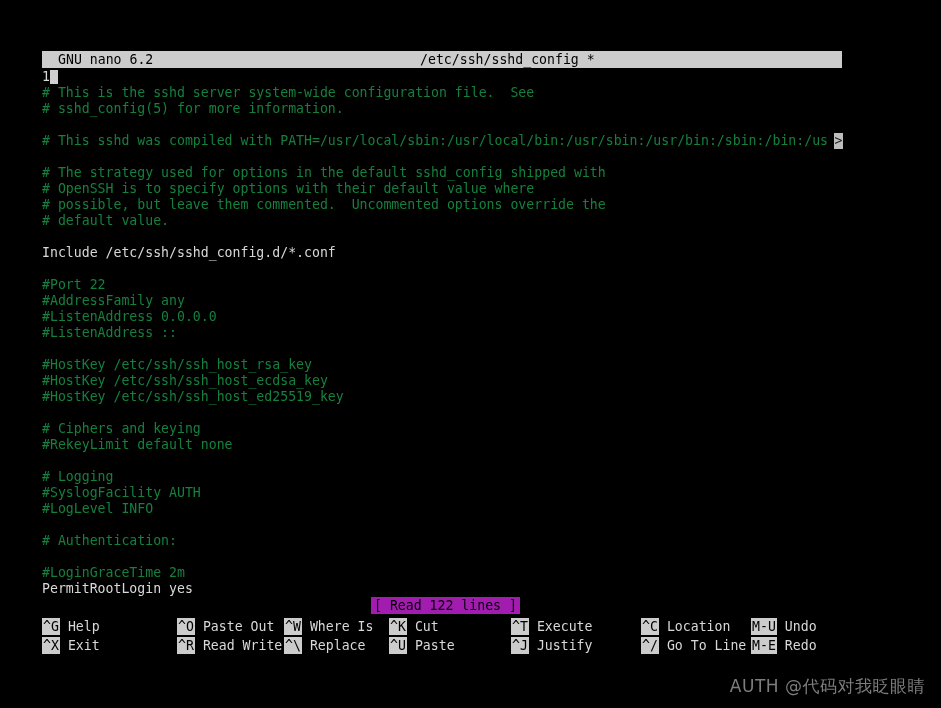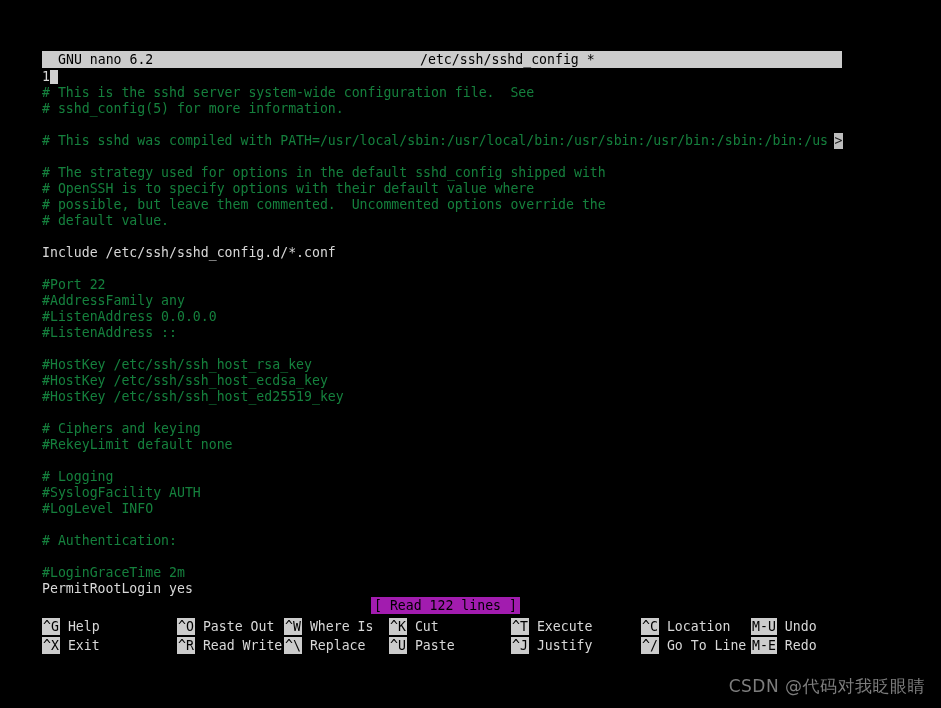--- a/index.html
+++ b/index.html
@@ -185,13 +185,13 @@
         <div class="shortcut sc-col-2"><span class="key">^\</span><span class="label">Replace</span></div>
         <div class="shortcut sc-col-3"><span class="key">^U</span><span class="label">Paste</span></div>
         <div class="shortcut sc-col-4"><span class="key">^J</span><span class="label">Justify</span></div>
         <div class="shortcut sc-col-5"><span class="key">^/</span><span class="label">Go To Line</span></div>
         <div class="shortcut sc-col-6"><span class="key">M-E</span><span class="label">Redo</span></div>
       </div>
   </div>
 
 </div>
 
-<div id="watermark">CSDN @代码对我眨眼睛</div>
+<div id="watermark">AUTH @代码对我眨眼睛</div>
 
 </body></html>

